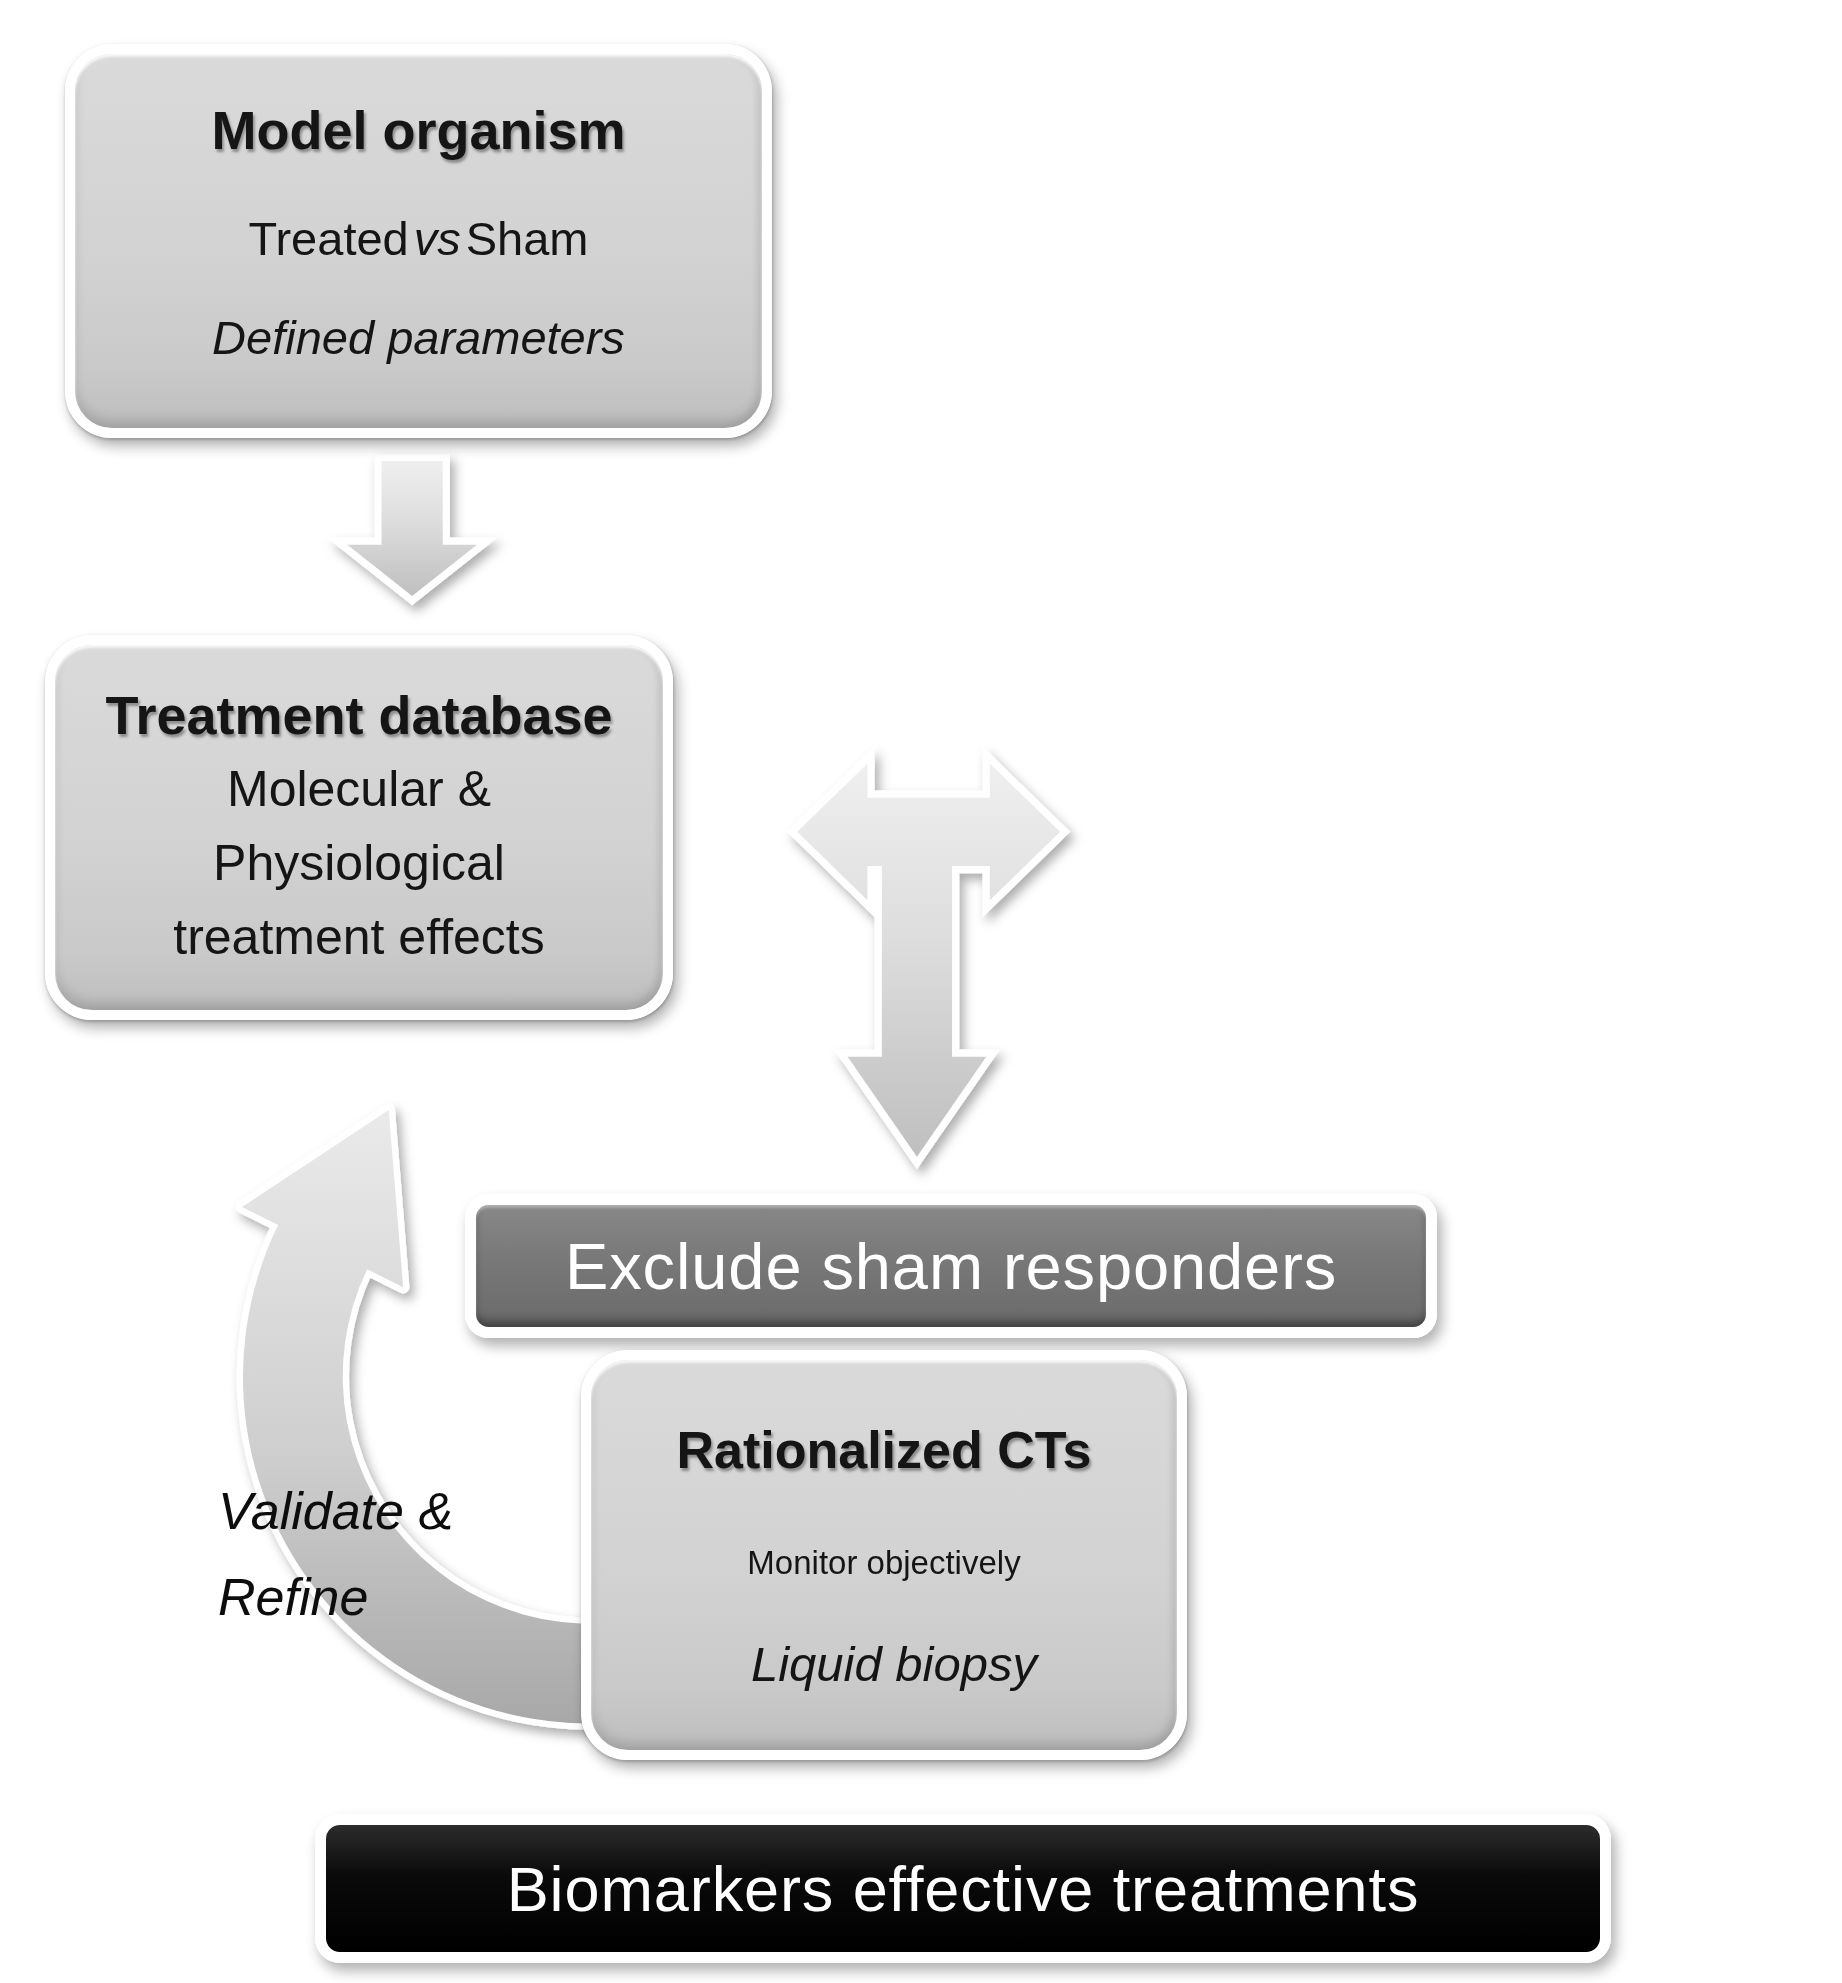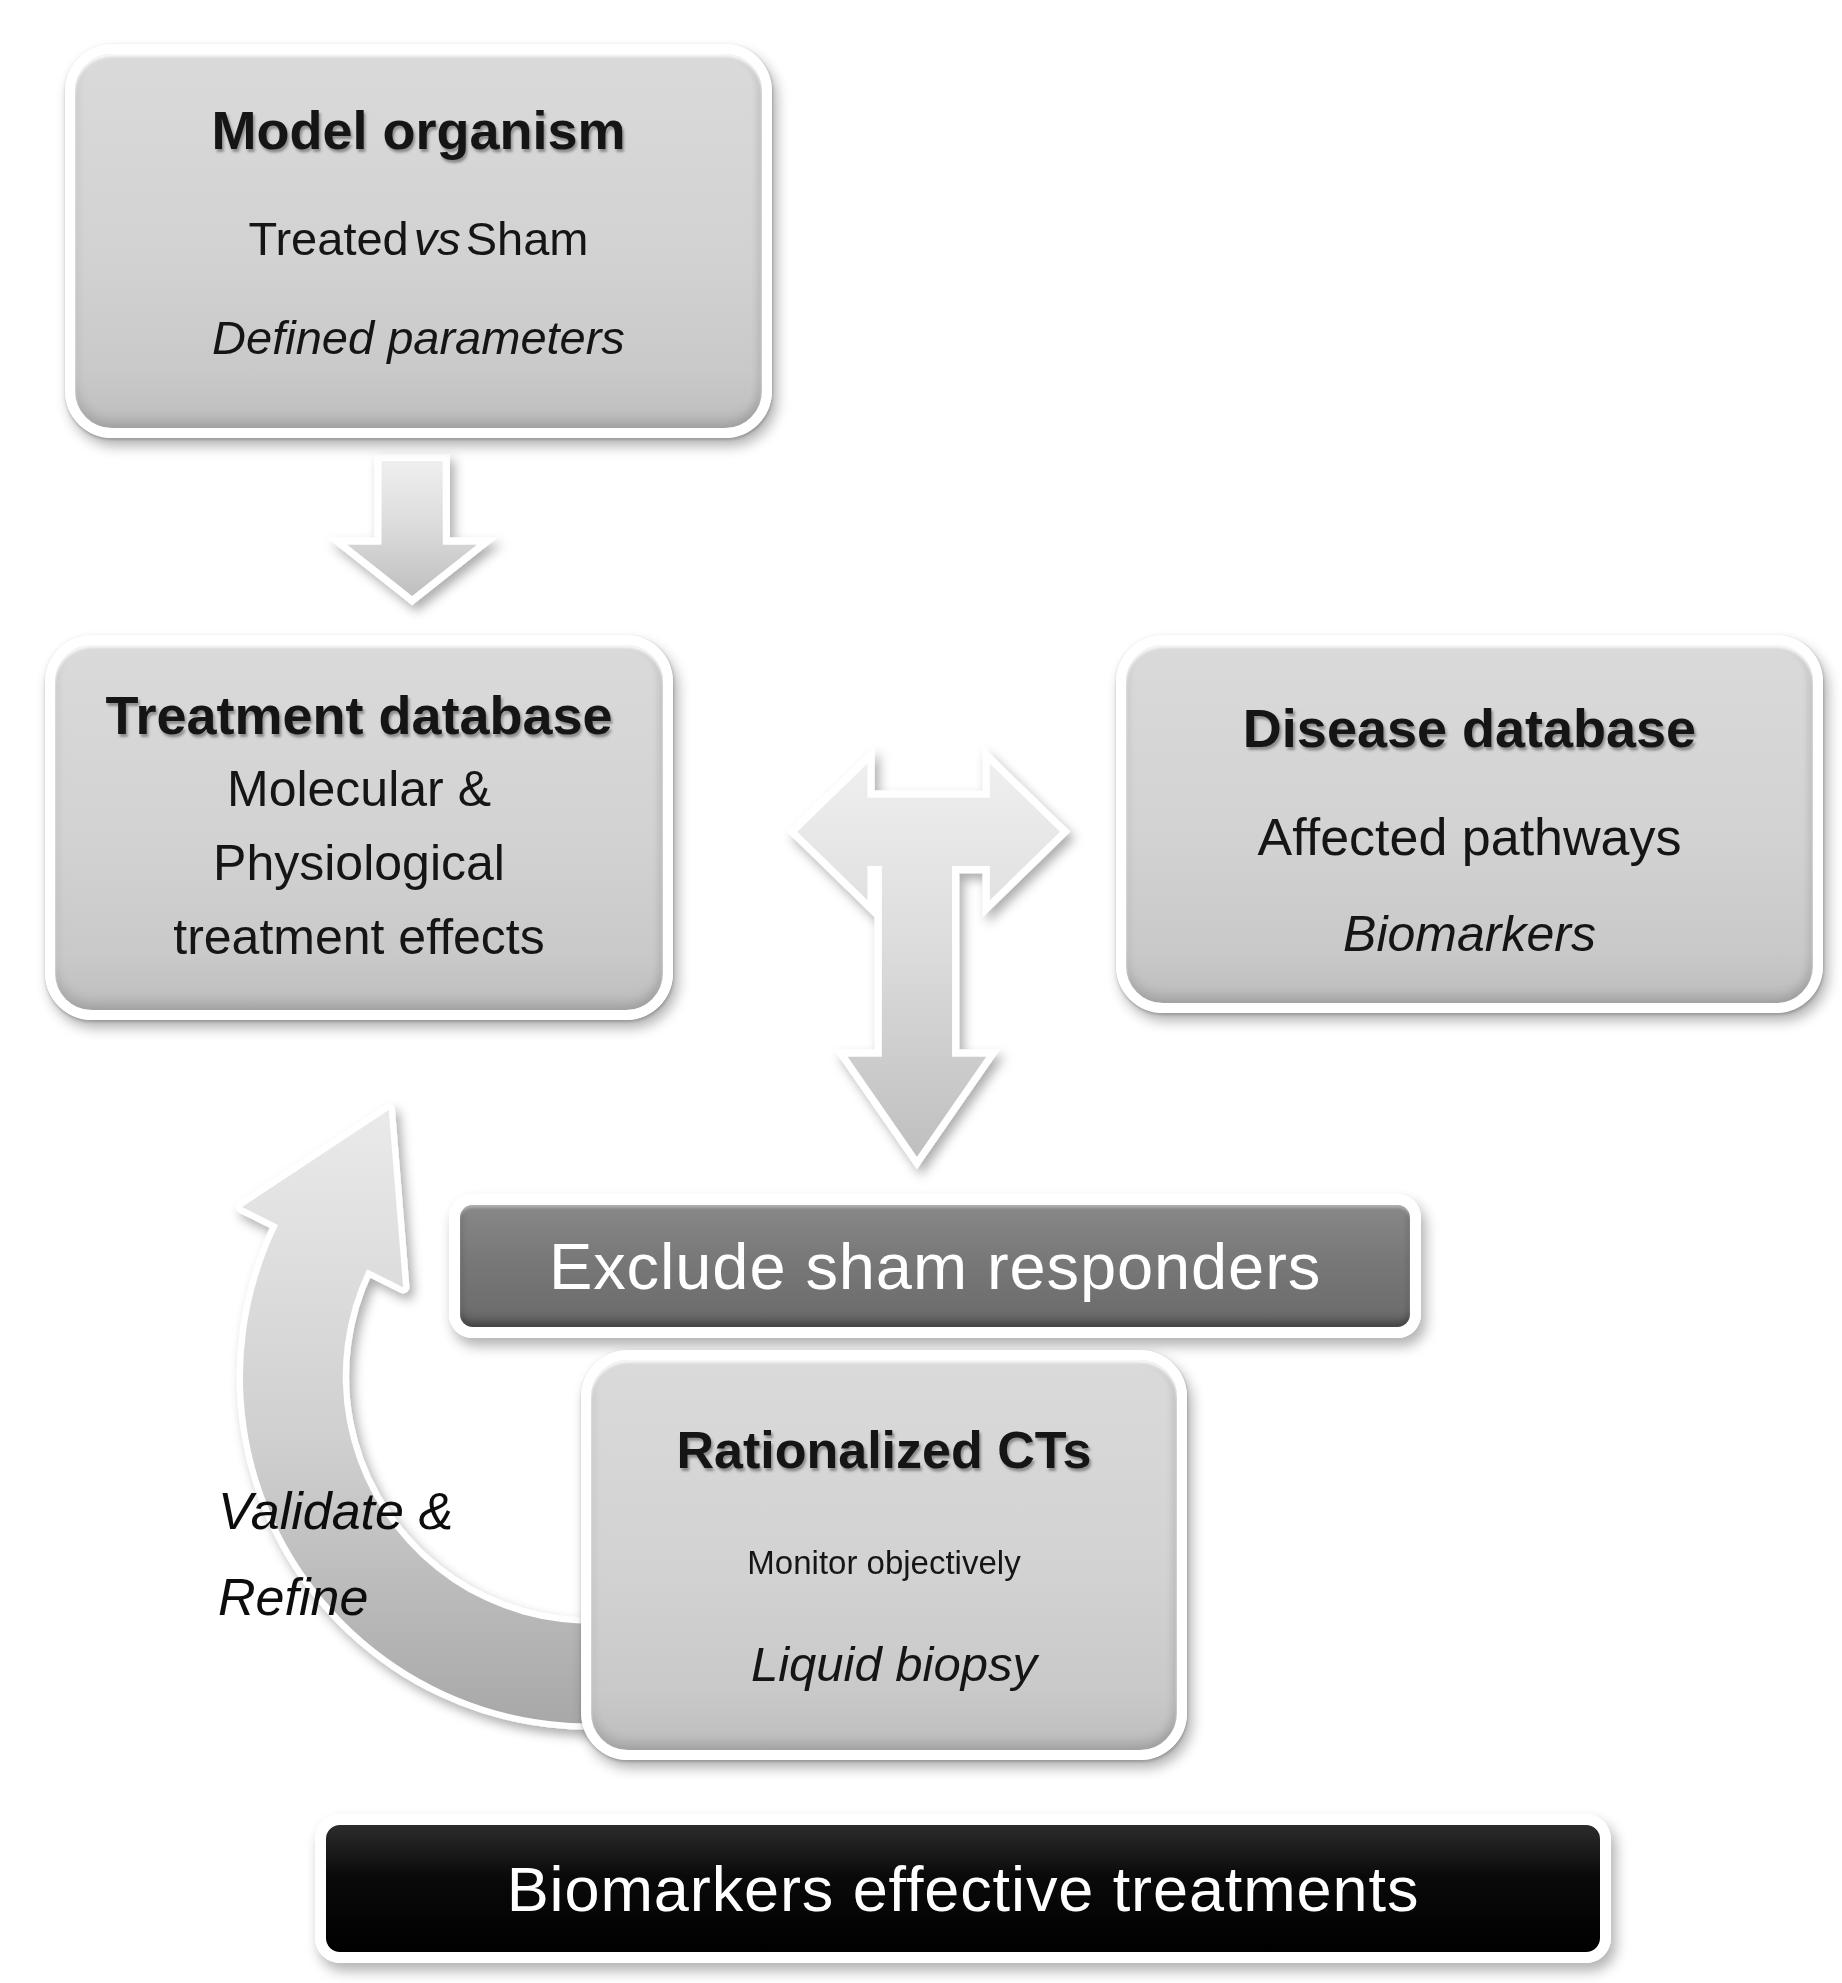--- a/index.html
+++ b/index.html
@@ -29,21 +29,21 @@
   .treatment{left:45px;top:635px;width:628px;height:385px;padding-top:33px;}
   .treatment .boxtitle{font-size:54px;line-height:74px;}
   .treatment .l2,.treatment .l3,.treatment .l4{font-size:50px;line-height:74px;}
   
   .disease{left:1116px;top:635px;width:707px;height:378px;padding-top:45px;}
   .disease .boxtitle{font-size:54px;line-height:77px;}
   .disease .l2{font-size:52px;line-height:77px;margin-top:32px;}
   .disease .l3{font-size:50px;line-height:77px;margin-top:20px;}
   
   .exclude{
-    position:absolute;z-index:2;box-sizing:border-box;left:449px;top:1194px;width:972px;height:144px;
+    position:absolute;z-index:2;box-sizing:border-box;left:465px;top:1194px;width:972px;height:144px;
     border:11.7px solid #ffffff;border-radius:23.4px;
     background:linear-gradient(180deg,#888888 0%,#787878 45%,#6e6e6e 85%,#606060 100%);
     box-shadow:4.5px 8px 12.6px rgba(0,0,0,0.30),inset 0 2.7px 2.7px rgba(255,255,255,0.35),inset 0 -5.4px 7.2px rgba(0,0,0,0.30);
     display:flex;align-items:center;justify-content:center;
     color:#ffffff;font-size:65px;letter-spacing:0.9px;white-space:nowrap;
   }
   
   .rationalized{left:581px;top:1350px;width:606px;height:410px;padding-top:52px;}
   .rationalized .boxtitle{font-size:52px;line-height:77px;}
   .rationalized .l2{font-size:33px;line-height:77px;margin-top:35px;}
@@ -104,25 +104,20 @@
     <div class="l3 it">Defined parameters</div>
   </div>
 
   <div class="panel treatment">
     <div class="boxtitle">Treatment database</div>
     <div class="l2">Molecular &amp;</div>
     <div class="l3">Physiological</div>
     <div class="l4">treatment effects</div>
   </div>
 
-  <div class="panel disease">
-    <div class="boxtitle">Disease database</div>
-    <div class="l2">Affected pathways</div>
-    <div class="l3 it">Biomarkers</div>
-  </div>
 
   <div class="exclude">
     <span>Exclude sham responders</span>
   </div>
 
   <div class="panel rationalized">
     <div class="boxtitle">Rationalized CTs</div>
     <div class="l2">Monitor objectively</div>
     <div class="l3 it">Liquid biopsy</div>
   </div>

